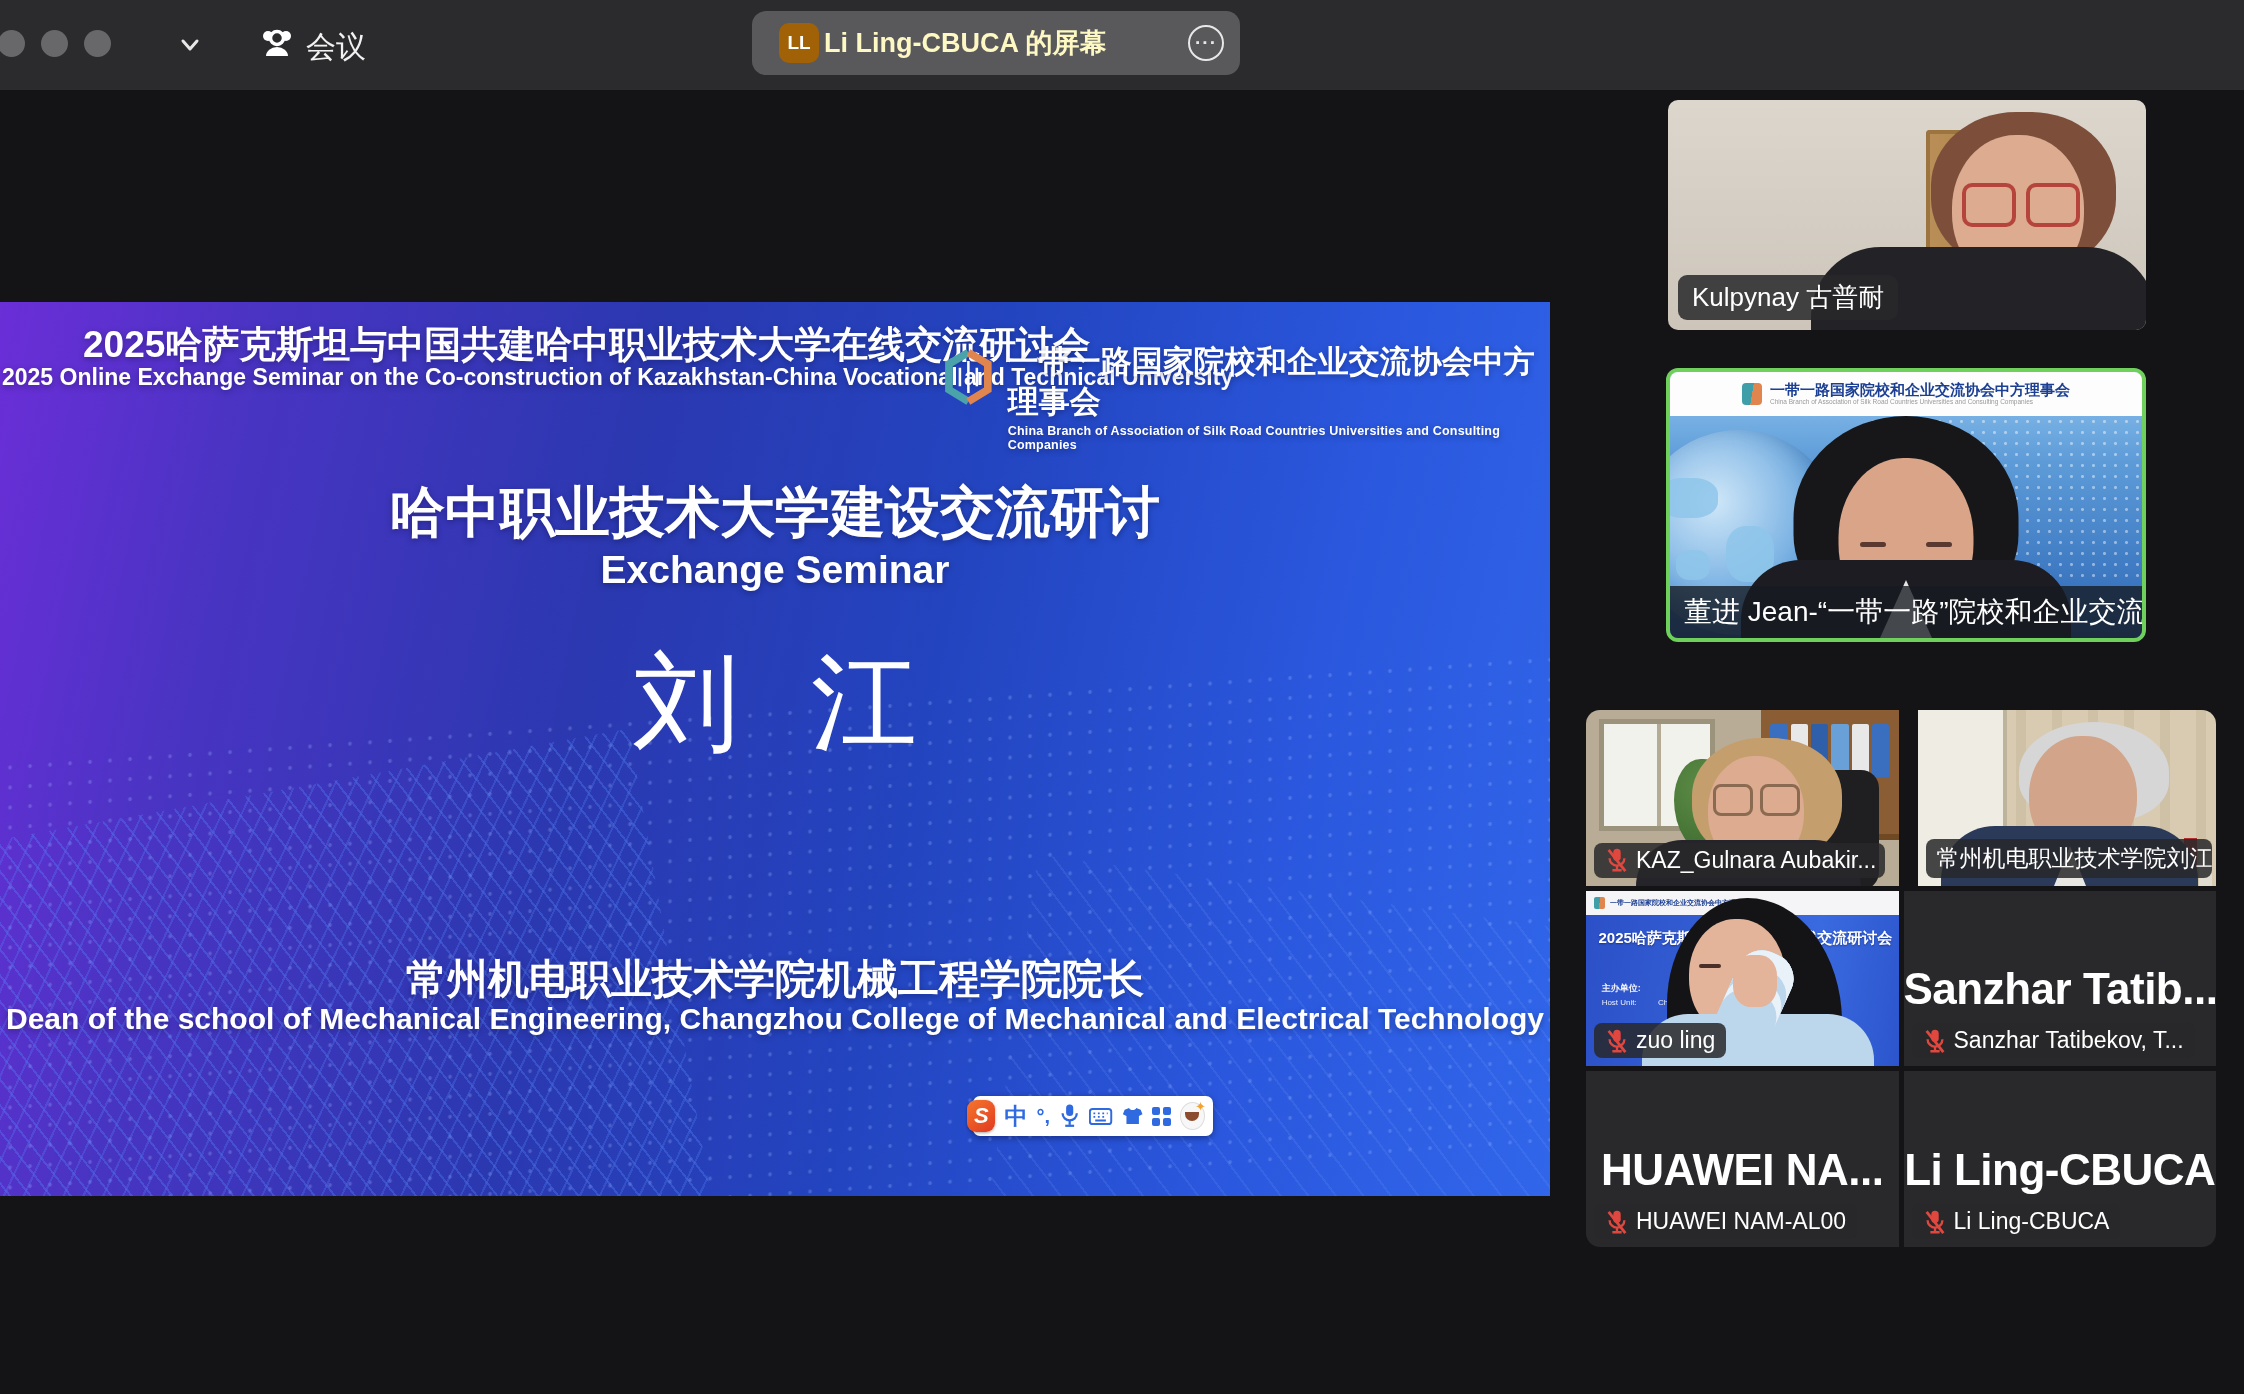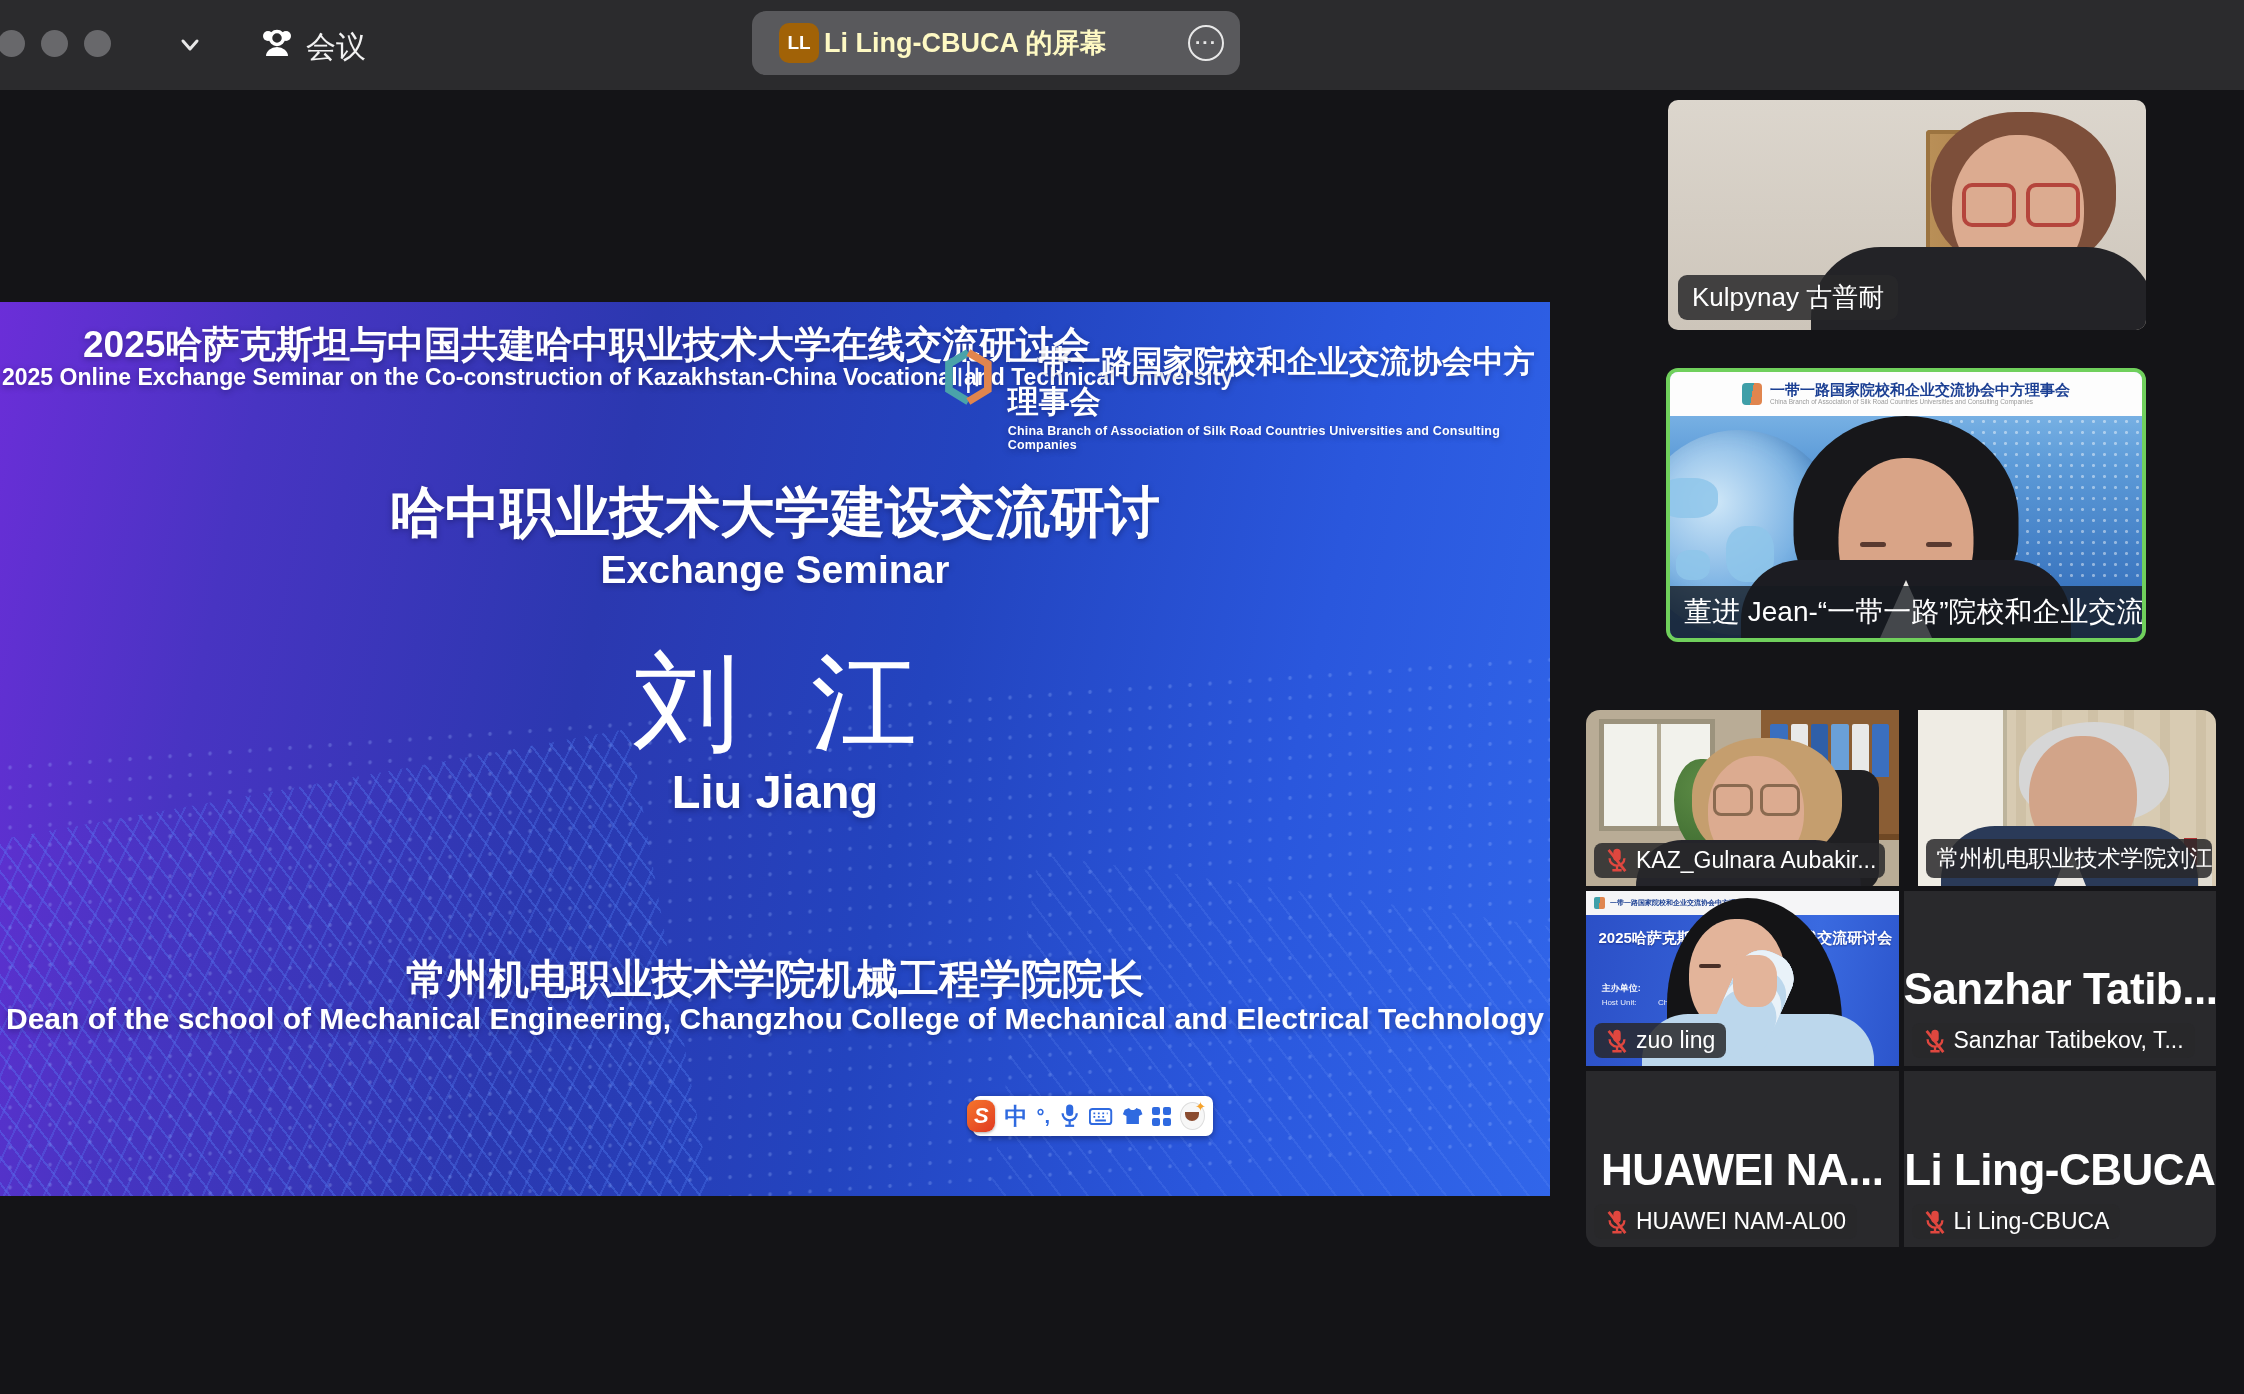--- a/index.html
+++ b/index.html
@@ -212,21 +212,20 @@
       </div>
     </div>
 
     <div class="abs scn ctr" id="ttl-cn">哈中职业技术大学建设交流研讨</div>
     <div class="abs scn ctr" id="ttl-en">Exchange Seminar</div>
 
     <div class="abs" id="bigname">
       <span>刘</span>
       <span>江</span>
     </div>
-    <div class="abs scn ctr" id="name-en">Liu Jiang</div>
 
     <div class="abs scn ctr" id="role-cn">常州机电职业技术学院机械工程学院院长</div>
     <div class="abs scn ctr" id="role-en">Dean of the school of Mechanical Engineering, Changzhou College of Mechanical and Electrical Technology</div>
 
     <div class="abs" id="ime">
       <div id="sgo">S</div>
       <span class="blu" style="font-size:23px">中</span>
       <span class="blu" style="font-size:20px">°,</span>
       <svg class="mic" width="17" height="24" viewBox="0 0 24 28">
         <rect x="8" y="1" width="8" height="13" rx="4" fill="#2f6ae0"></rect>

